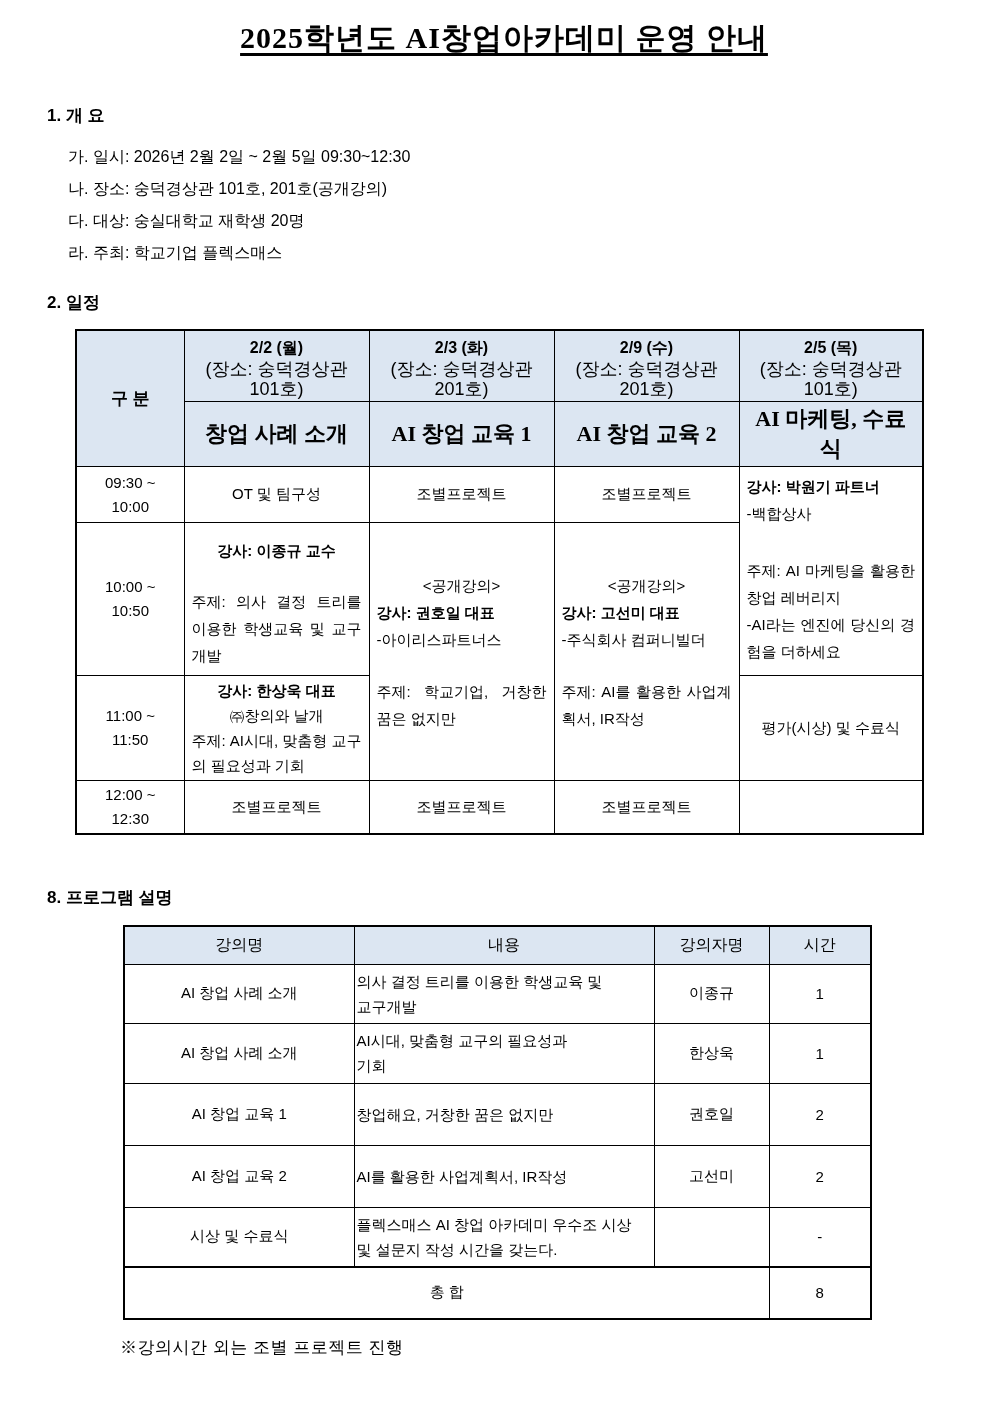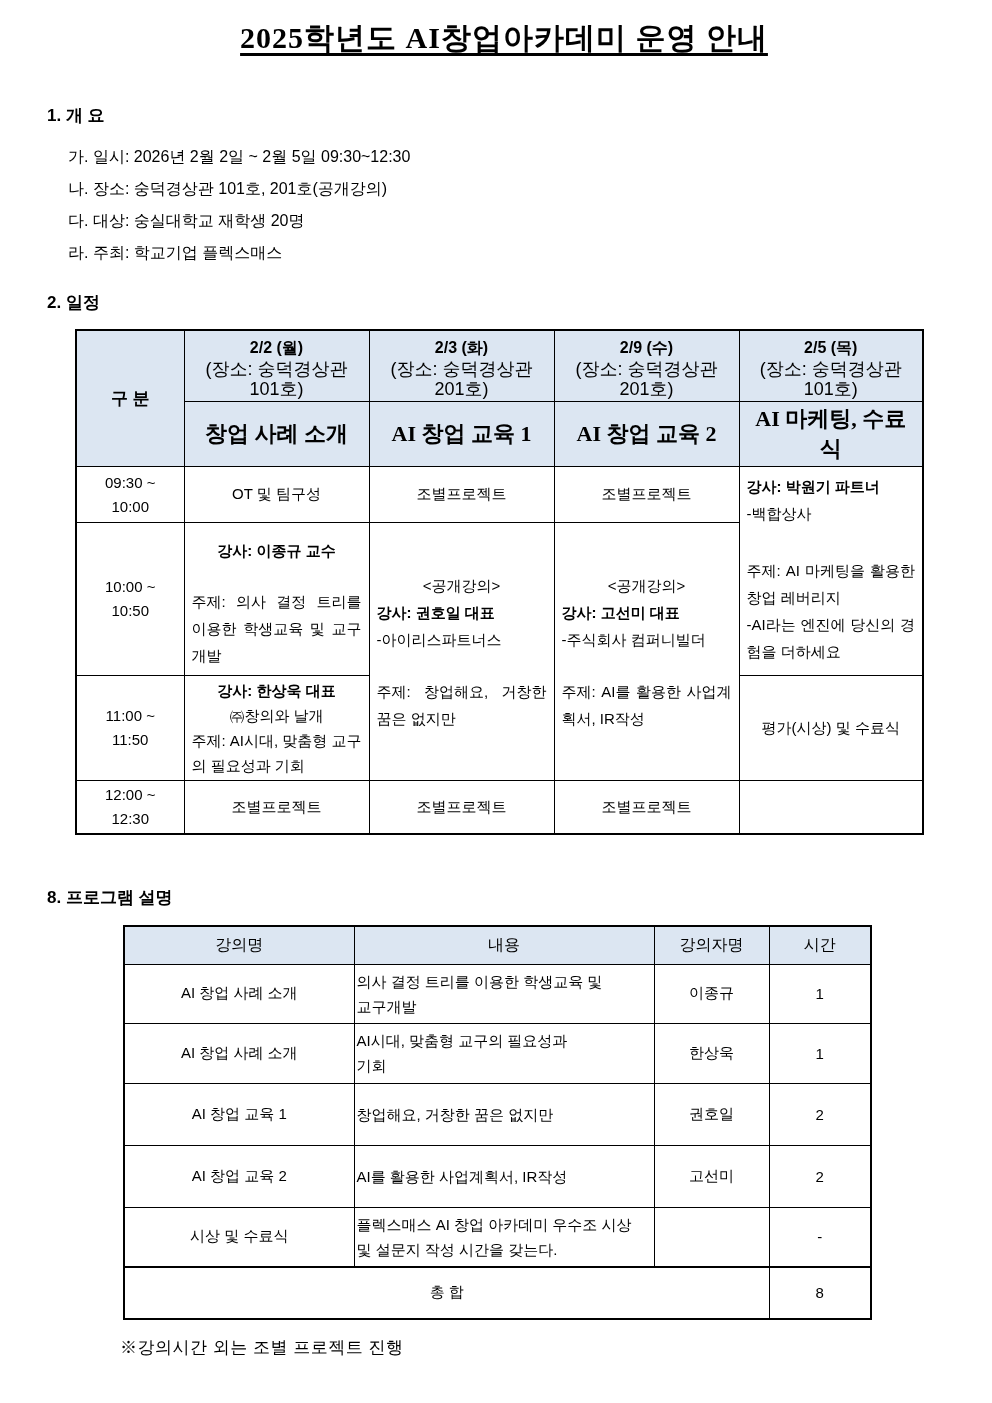--- a/index.html
+++ b/index.html
@@ -171,21 +171,21 @@
         <td class="time">10:00 ~
 10:50</td>
         <td class="vtop pt14">
           <div class="line bold center">강사: 이종규 교수</div>
           <div class="line just gap24">주제: 의사 결정 트리를 이용한 학생교육 및 교구개발</div>
         </td>
         <td rowspan="2">
           <div class="line center">&lt;공개강의&gt;</div>
           <div class="line bold left">강사: 권호일 대표</div>
           <div class="line left">-아이리스파트너스</div>
-          <div class="line just gap25">주제: 창업해요, 거창한 꿈은 없지만</div>
+          <div class="line just gap25">주제: 학교기업, 거창한 꿈은 없지만</div>
         </td>
         <td rowspan="2">
           <div class="line center">&lt;공개강의&gt;</div>
           <div class="line bold left">강사: 고선미 대표</div>
           <div class="line left">-주식회사 컴퍼니빌더</div>
           <div class="line just gap25">주제: AI를 활용한 사업계획서, IR작성</div>
         </td>
       </tr>
 
       <tr style="height:102px">

